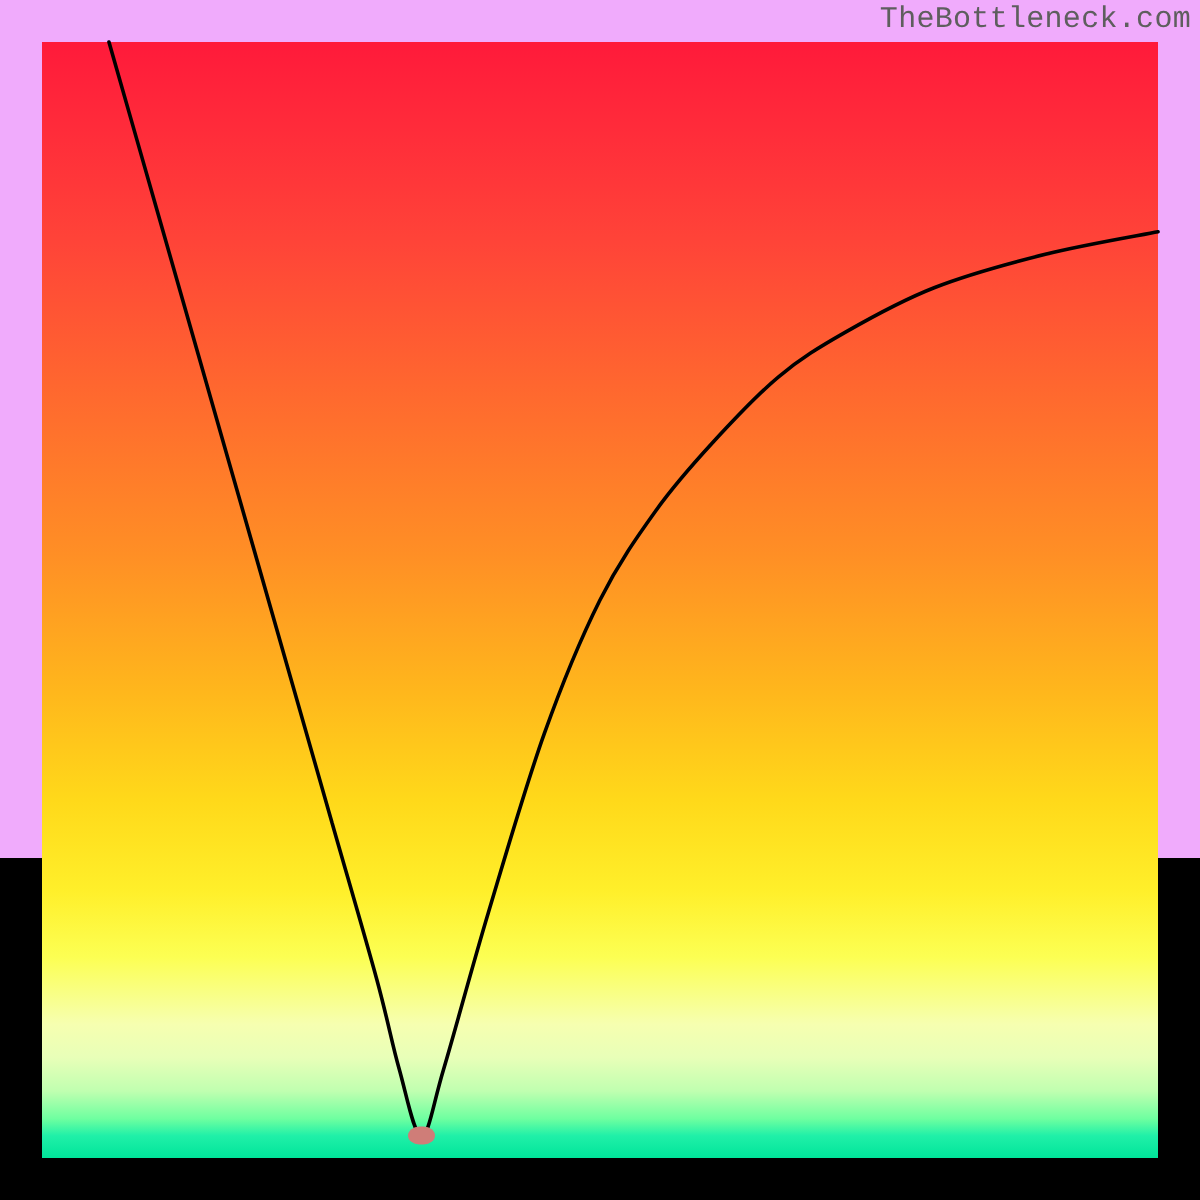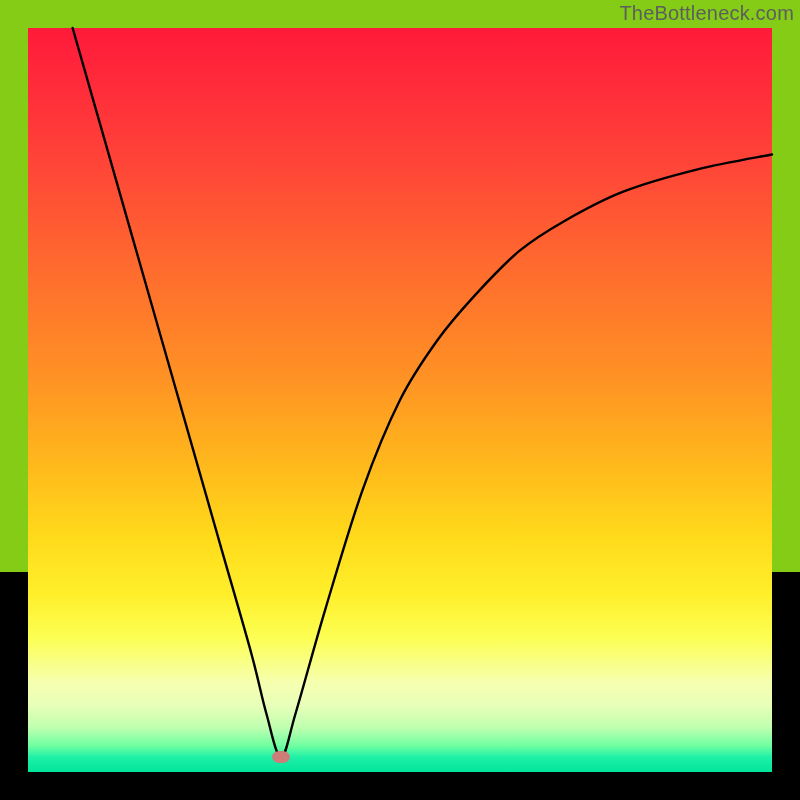--- a/index.html
+++ b/index.html
@@ -8,21 +8,22 @@
     width: 800px;
     height: 800px;
     background: #000;
     font-family: Arial, Helvetica, sans-serif;
     overflow: hidden;
   }
   .frame {
     position: relative;
     width: 800px;
     height: 572px;
-    background: #84cc16;
+    background: #f0abfc;
+    font-family: Liberation Mono, monospace;
   }
   .plot {
     position: absolute;
     left: 28px;
     top: 28px;
     width: 744px;
     height: 744px;
     background: linear-gradient(to bottom,
       #ff1a3a 0%,
       #ff2c3a 8%,

